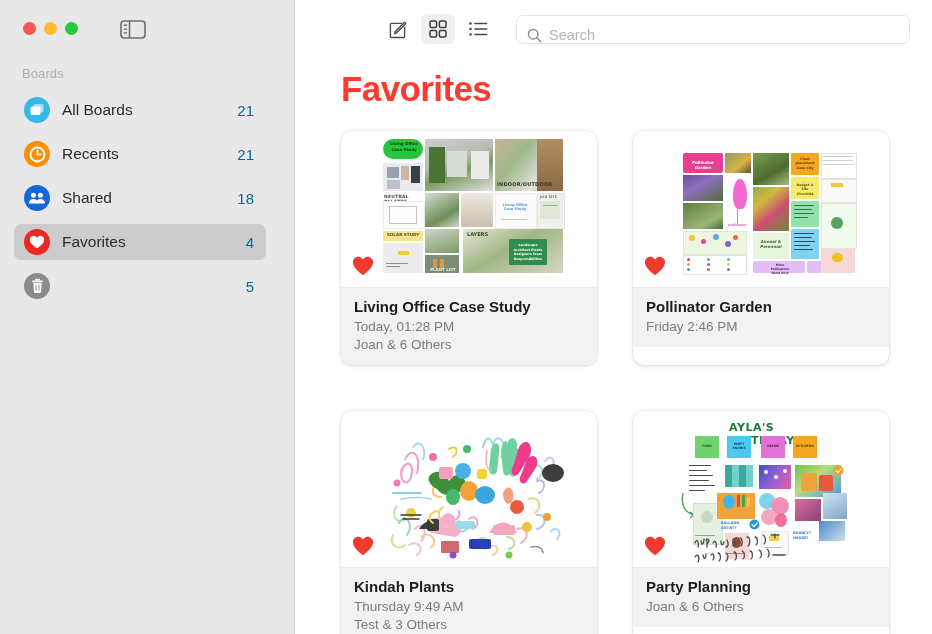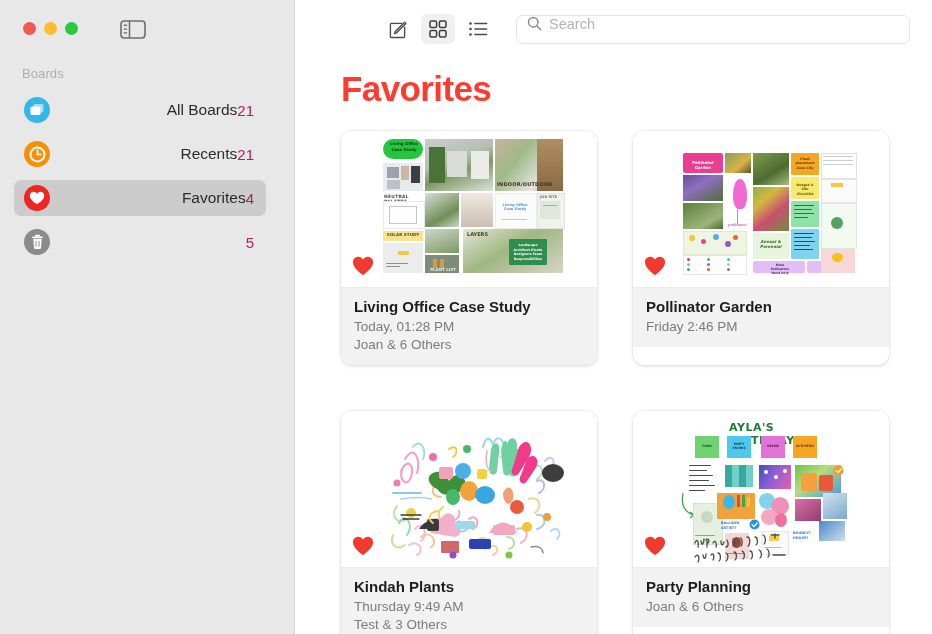--- a/index.html
+++ b/index.html
@@ -66,21 +66,20 @@
     color: #b0b0b0;
     font-weight: 400;
     letter-spacing: 0.1px;
   }
 
   .nav-list {
     position: absolute;
     top: 92px;
     left: 14px;
     width: 252px;
-    text-align: right;
   }
   .nav-item {
     position: relative;
     display: flex;
     align-items: center;
     height: 36px;
     margin-bottom: 8px;
     padding: 0 10px 0 10px;
     border-radius: 7px;
     box-sizing: border-box;
@@ -99,21 +98,21 @@
   }
   .nav-icon svg { display: block; }
   .nav-label {
     font-size: 15.5px;
     color: #2b2b2b;
     flex: 1 1 auto;
     white-space: nowrap;
   }
   .nav-count {
     font-size: 15px;
-    color: #be185d;
+    color: #0369a1;
     margin-left: auto;
     padding-right: 2px;
   }
 
   
   .main {
     position: relative;
     flex: 1 1 auto;
     height: 634px;
     background: #ffffff;
@@ -144,21 +143,21 @@
 
   .search-wrap {
     position: relative;
     margin-left: 15px;
     width: 394px;
     height: 29px;
     border: 1px solid #e3e3e3;
     border-radius: 7px;
     background: #ffffff;
     display: flex;
-    align-items: flex-start;
+    align-items: flex-end;
     box-sizing: border-box;
   }
   .search-icon {
     margin-left: 10px;
     margin-right: 7px;
     display: flex;
     align-items: center;
   }
   .search-input {
     border: none;
@@ -296,20 +295,32 @@
           <svg width="17" height="17" viewBox="0 0 17 17">
             <circle cx="8.5" cy="8.5" r="7" fill="none" stroke="#ffffff" stroke-width="1.9"></circle>
             <line x1="8.5" y1="8.5" x2="8.5" y2="4.3" stroke="#ffffff" stroke-width="1.7" stroke-linecap="round"></line>
             <line x1="8.5" y1="8.5" x2="11.8" y2="8.5" stroke="#ffffff" stroke-width="1.7" stroke-linecap="round"></line>
           </svg>
         </span>
         <span class="nav-label">Recents</span>
         <span class="nav-count">21</span>
       </div>
 
+      <div class="nav-item">
+        <span class="nav-icon" style="background:#1268d8">
+          <svg width="18" height="14" viewBox="0 0 18 14">
+            <circle cx="5.4" cy="4.2" r="2.5" fill="#ffffff"></circle>
+            <circle cx="12.4" cy="4.2" r="2.5" fill="#ffffff"></circle>
+            <path d="M0.8 12.4c0-2.7 2.1-4.3 4.6-4.3s4.6 1.6 4.6 4.3z" fill="#ffffff"></path>
+            <path d="M7.8 12.4c0-2.7 2.1-4.3 4.6-4.3s4.6 1.6 4.6 4.3z" fill="#ffffff"></path>
+          </svg>
+        </span>
+        <span class="nav-label">Shared</span>
+        <span class="nav-count">18</span>
+      </div>
 
       <div class="nav-item selected">
         <span class="nav-icon" style="background:#ef2722">
           <svg width="16" height="14" viewBox="0 0 16 14">
             <path d="M8 13.2C8 13.2 0.8 9.1 0.8 4.7 0.8 2.3 2.6 0.8 4.6 0.8c1.5 0 2.7 0.9 3.4 2.1C8.7 1.7 9.9 0.8 11.4 0.8c2 0 3.8 1.5 3.8 3.9 0 4.4-7.2 8.5-7.2 8.5z" fill="#ffffff"></path>
           </svg>
         </span>
         <span class="nav-label">Favorites</span>
         <span class="nav-count">4</span>
       </div>

